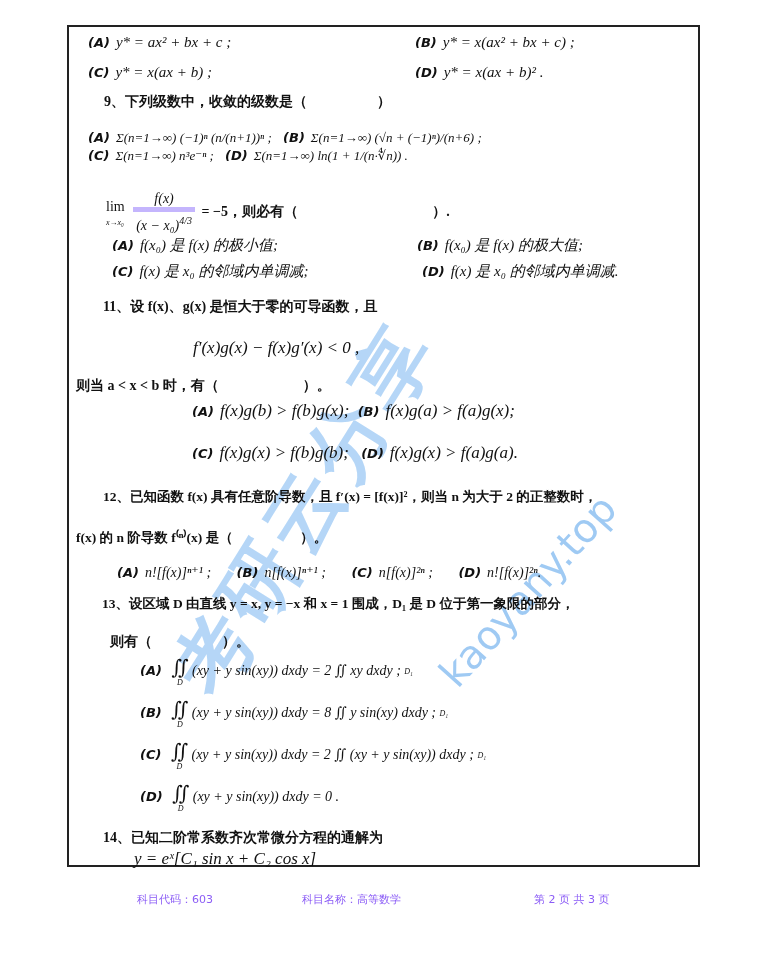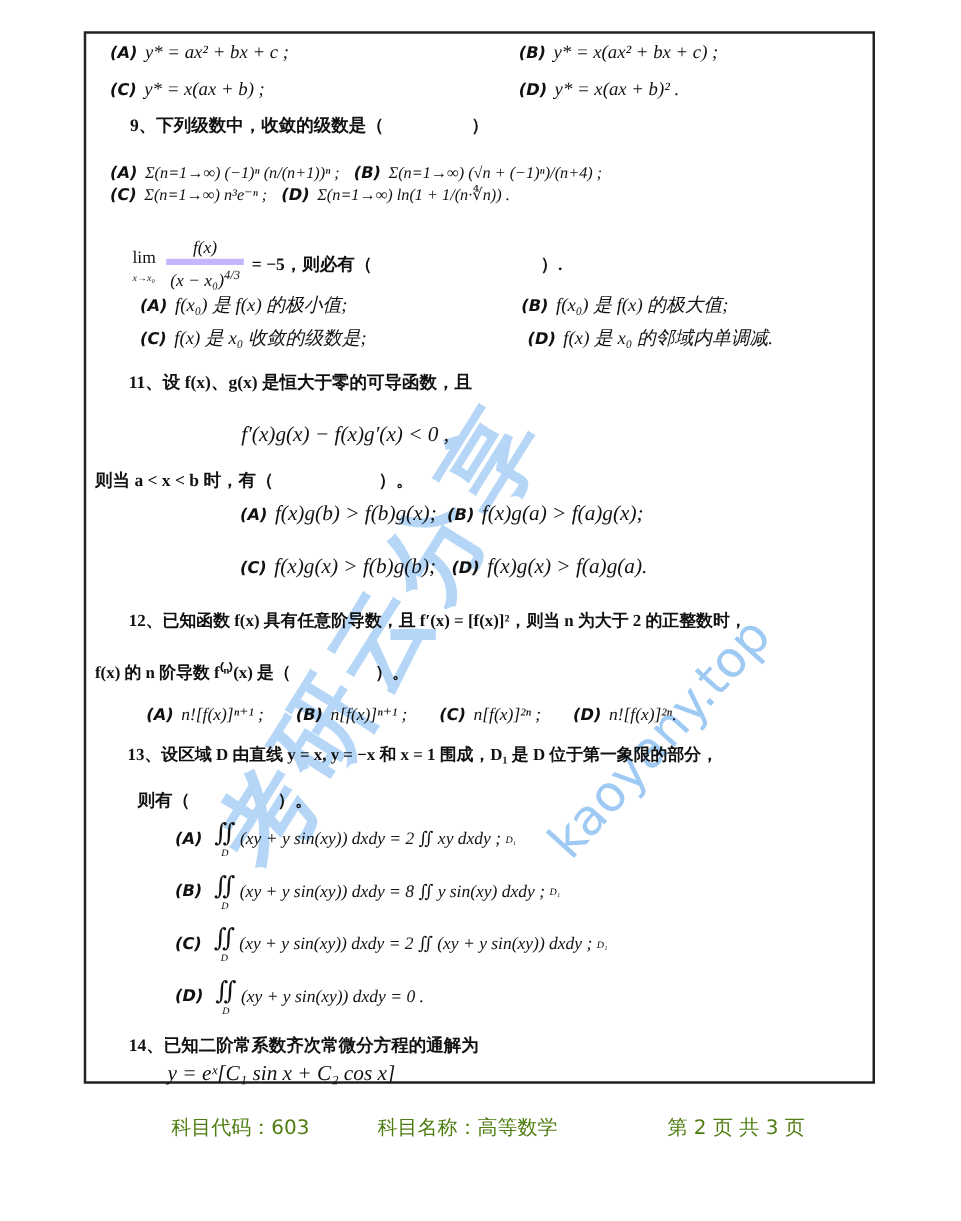--- a/index.html
+++ b/index.html
@@ -22,21 +22,21 @@
   .frac { display:inline-block; vertical-align:middle; text-align:center; margin:0 2px; }
   .frac .num { display:block; border-bottom:5px solid #c4b5fd; padding:0 3px; line-height:17px; }
   .frac .den { display:block; padding:0 3px; line-height:17px; }
   .sum { display:inline-block; vertical-align:middle; text-align:left; line-height:10px; margin:16px 2px; }
   .sum .sym { display:block; font-size:22px; line-height:22px; }
   .sum .lim { display:block; font-size:8px; }
   sup, sub { font-size:10px; }
   .intg { display:inline-block; vertical-align:middle; text-align:center; line-height:10px; }
   .intg .sym { display:block; font-size:20px; line-height:22px; font-style:italic; }
   .intg .lim { display:block; font-size:8px; font-style:italic; }
-  .footer { position:absolute; top:892px; font-family:"DejaVu Sans", "Liberation Sans", sans-serif; font-size:16px; color:#4d7c0f; }
+  .footer { position:absolute; top:892px; font-family:"DejaVu Sans", "Liberation Sans", sans-serif; font-size:11px; color:#8b5cf6; }
   .wm {
     position:absolute; color:#a9d0f6; font-family:"DejaVu Serif", serif;
     font-weight:bold; opacity:0.85; pointer-events:none; white-space:nowrap;
   }
   .wm-cn { font-size:78px; transform:rotate(-58deg); transform-origin:left top; letter-spacing:6px; }
   .wm-en { font-size:40px; font-family:"DejaVu Sans", sans-serif; font-weight:normal; transform:rotate(-48deg); transform-origin:left top; color:#8fc1f2; }
 </style>
 </head>
 <body>
 
@@ -54,21 +54,21 @@
 <div class="line m" style="left:88px; top:62px;">
   <span class="opt">(C)</span><span>y* = x(ax + b) ;</span>
 </div>
 <div class="line m" style="left:415px; top:62px;">
   <span class="opt">(D)</span><span>y* = x(ax + b)² .</span>
 </div>
 
 <div class="line cn" style="left:104px; top:92px; font-size:14px;">9、下列级数中，收敛的级数是（　　　　　）</div>
 <div class="line m" style="left:88px; top:128px; font-size:13px;">
   <span class="opt">(A)</span><span>Σ(n=1→∞) (−1)ⁿ (n/(n+1))ⁿ ;</span>
-  <span class="opt" style="margin-left:8px;">(B)</span><span>Σ(n=1→∞) (√n + (−1)ⁿ)/(n+4) ;</span>
+  <span class="opt" style="margin-left:8px;">(B)</span><span>Σ(n=1→∞) (√n + (−1)ⁿ)/(n+6) ;</span>
 </div>
 <div class="line m" style="left:88px; top:146px; font-size:13px;">
   <span class="opt">(C)</span><span>Σ(n=1→∞) n³e⁻ⁿ ;</span>
   <span class="opt" style="margin-left:8px;">(D)</span><span>Σ(n=1→∞) ln(1 + 1/(n·∜n)) .</span>
 </div>
 
 <div class="line" style="left:104px; top:180px; font-size:14px; line-height:40px;">
   <span class="sum rm" style="font-size:13px;">
     <span class="sym" style="font-size:14px;">lim</span>
     <span class="lim m">x→x₀</span>
@@ -80,21 +80,21 @@
   <span class="cn">= −5，则必有（</span>
   <span class="cn" style="margin-left:130px;">）.</span>
 </div>
 <div class="line m" style="left:112px; top:235px;">
   <span class="opt">(A)</span><span>f(x₀) 是 f(x) 的极小值;</span>
 </div>
 <div class="line m" style="left:417px; top:235px;">
   <span class="opt">(B)</span><span>f(x₀) 是 f(x) 的极大值;</span>
 </div>
 <div class="line m" style="left:112px; top:261px;">
-  <span class="opt">(C)</span><span>f(x) 是 x₀ 收敛的级数是;</span>
+  <span class="opt">(C)</span><span>f(x) 是 x₀ 的邻域内单调减;</span>
 </div>
 <div class="line m" style="left:422px; top:261px;">
   <span class="opt">(D)</span><span>f(x) 是 x₀ 的邻域内单调减.</span>
 </div>
 
 <div class="line cn" style="left:103px; top:297px; font-size:14px;">11、设 f(x)、g(x) 是恒大于零的可导函数，且</div>
 <div class="line m" style="left:193px; top:338px; font-size:17px;">f′(x)g(x) − f(x)g′(x) &lt; 0 ,</div>
 <div class="line cn" style="left:76px; top:376px; font-size:14px;">则当 a &lt; x &lt; b 时，有（　　　　　　）。</div>
 <div class="line m" style="left:192px; top:401px; font-size:17px;">
   <span class="opt">(A)</span><span>f(x)g(b) &gt; f(b)g(x);</span>

